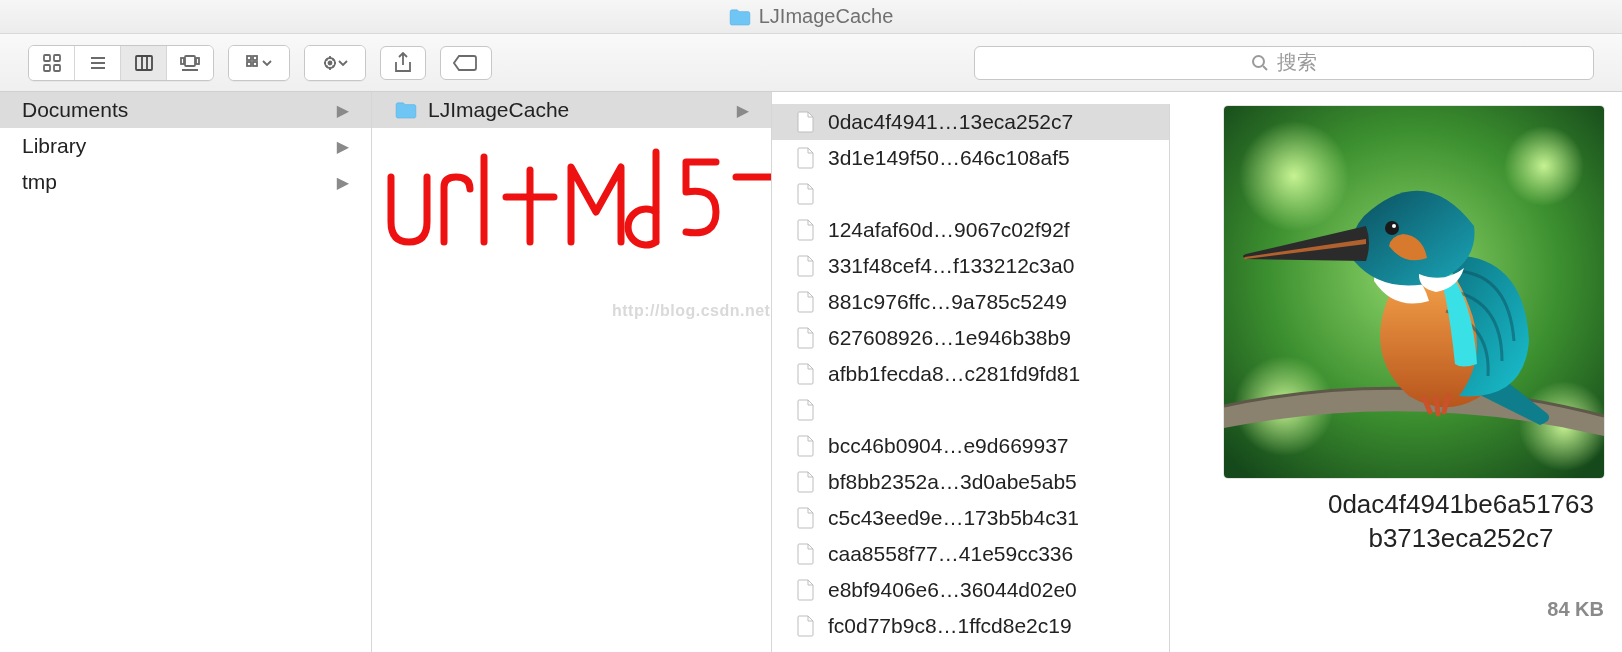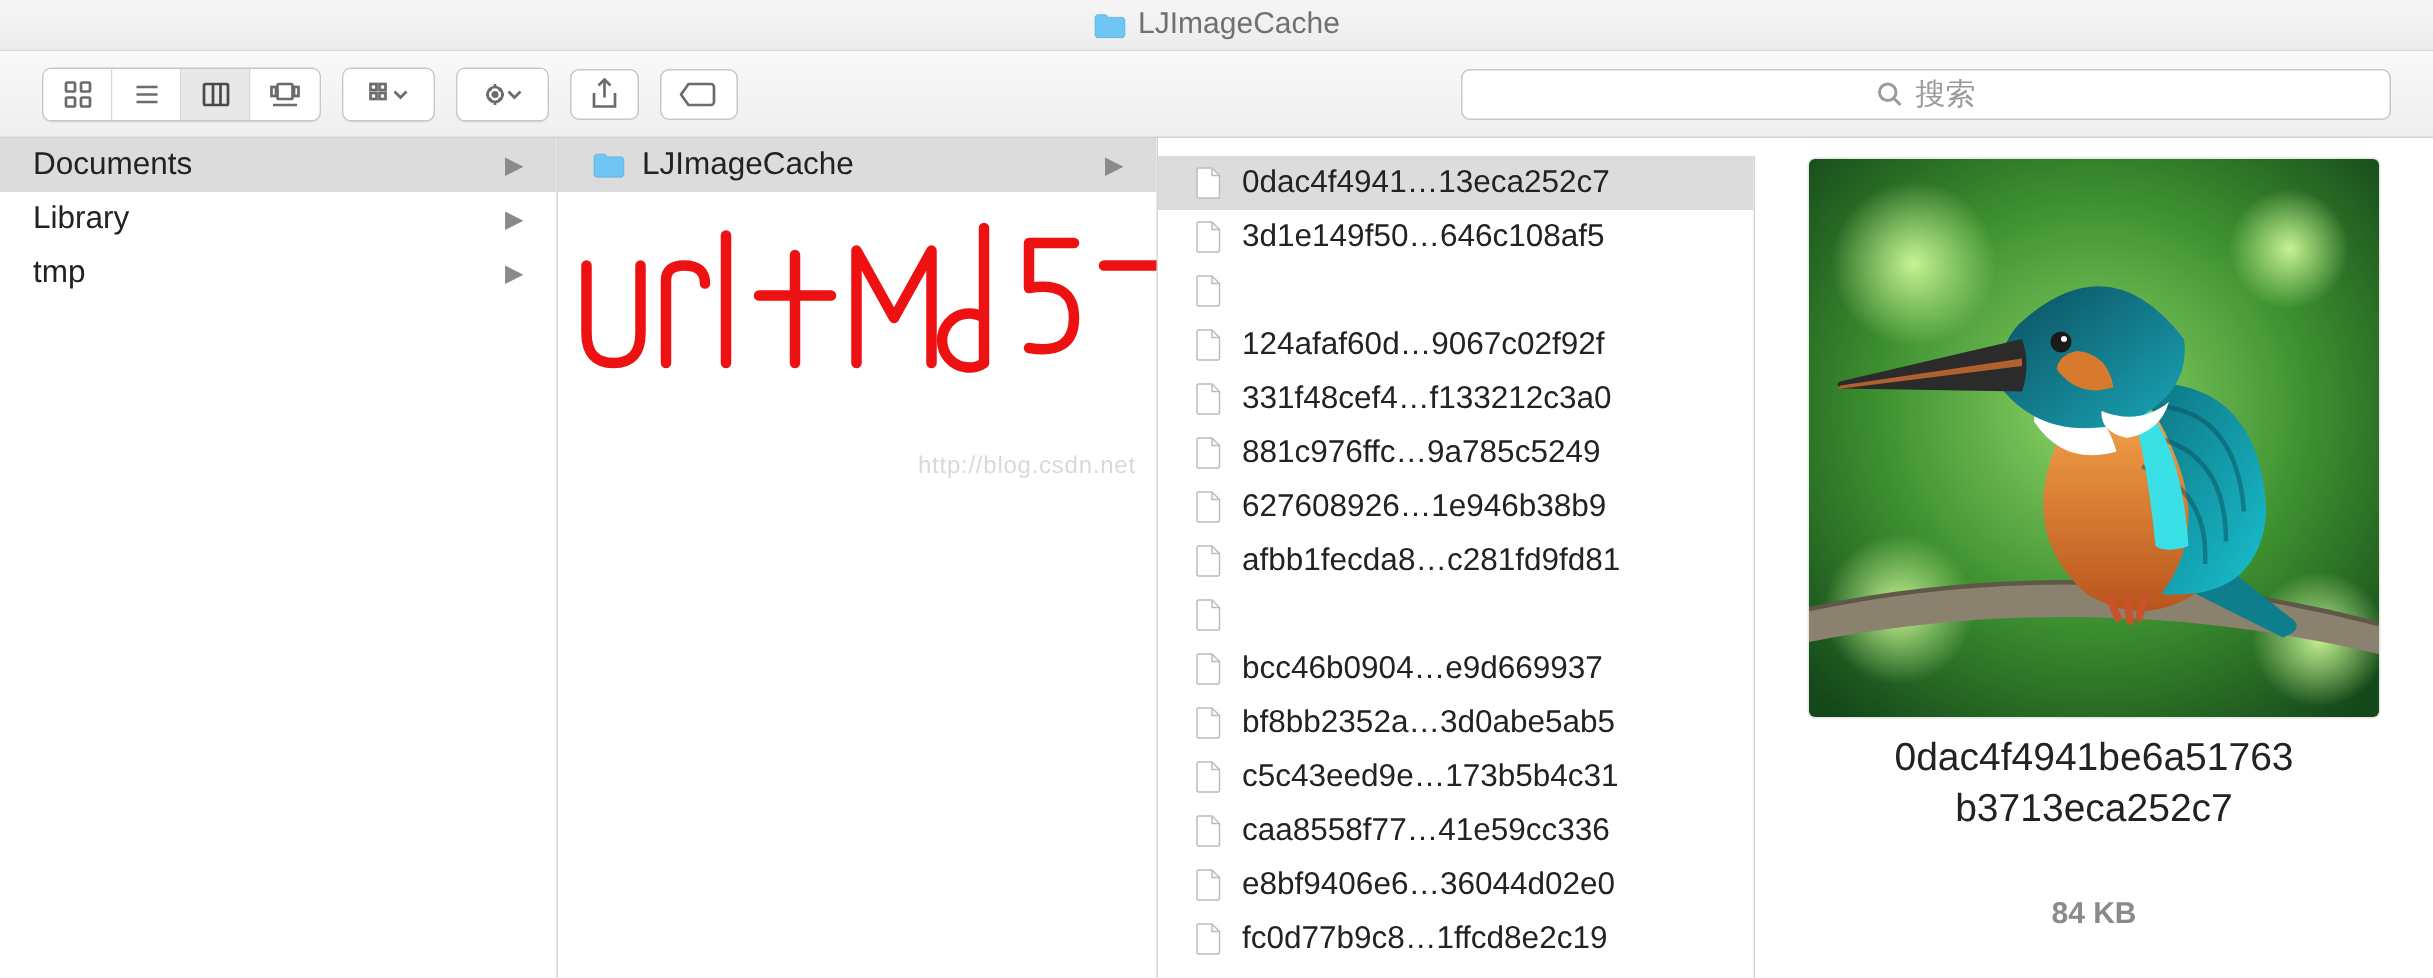--- a/index.html
+++ b/index.html
@@ -24,27 +24,27 @@
   .col { border-right: 1px solid #d6d6d6; overflow: hidden; display:flex; flex-direction:column; }
   .col1 { width: 372px; }
   .col2 { width: 400px; position:relative; }
   .col3 { width: 398px; margin-top: 12px; }
   .row { height: 36px; display: flex; align-items: center; padding: 0 22px; font-size: 21px; color: #222; gap: 10px; white-space: nowrap; }
   .row.sel { background: #dcdcdc; }
   .row .arrow { margin-left: auto; color: #8a8a8a; font-size: 16px; }
   .row .ico { width: 24px; display:flex; align-items:center; justify-content:center; }
   .file-ico { width: 18px; height: 22px; }
   
-  .preview { flex: 1; display:flex; flex-direction:column; align-items:center; padding: 14px 18px 16px 18px; gap: 10px; }
+  .preview { flex: 1; display:flex; flex-direction:column; align-items:flex-end; padding: 14px 18px 16px 18px; gap: 10px; }
   .thumb { width: 380px; height: 372px; border-radius: 4px; overflow:hidden; box-shadow: 0 0 0 1px rgba(0,0,0,.1); }
   .pv-name { font-size: 26px; color:#222; text-align:center; line-height:1.3; padding: 0 10px; }
   .pv-size { font-size: 20px; color:#8a8a8a; font-weight: 600; margin-top: 32px;}
   
   .handwrite { position:absolute; left:4px; top:30px; pointer-events:none; }
-  .watermark { position:absolute; left:240px; top:210px; color:#d9d9d9; font-size:16px; letter-spacing:.5px; pointer-events:none;}
+  .watermark { position:absolute; left:240px; top:210px; color:#d9d9d9; font-size:16px; letter-spacing:.5px; pointer-events:none;font-weight:bold;}
 </style>
 </head>
 <body>
 
 <div class="titlebar">
   <svg class="folder-ico" viewBox="0 0 24 20">
       <path d="M1 4c0-1 1-2 2-2h6l2 2h10c1 0 2 1 2 2v11c0 1-1 2-2 2H3c-1 0-2-1-2-2V4z" fill="#6fc5f4" stroke="#49a9de" stroke-width=".5"></path>
     </svg>
   <span>LJImageCache</span>
 </div>

